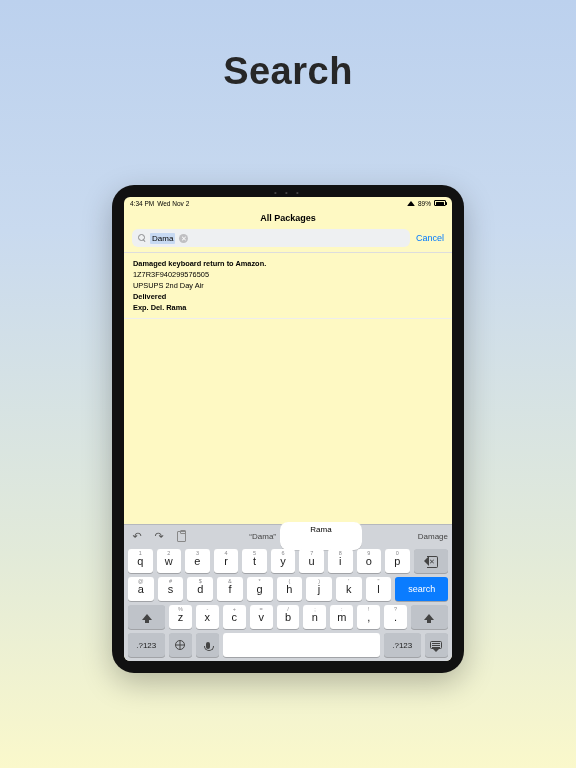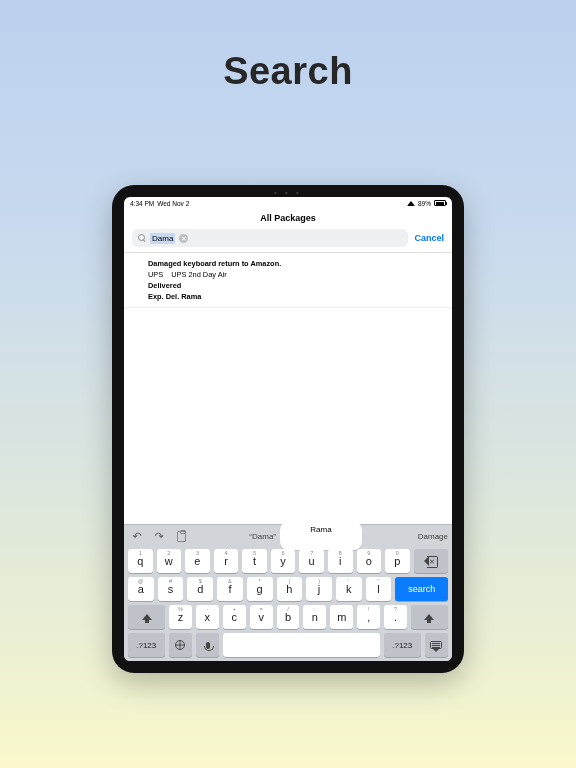--- a/index.html
+++ b/index.html
@@ -28,21 +28,21 @@
     width: 352px;
     height: 488px;
     background: #111;
     border-radius: 22px;
     box-shadow: 0 10px 30px rgba(0,0,0,0.25);
     padding: 12px;
   }
   .screen {
     width: 100%;
     height: 100%;
-    background: #ffffff;
+    background: #fef9c3;
     border-radius: 6px;
     overflow: hidden;
     position: relative;
     display: flex;
     flex-direction: column;
   }
   .notch-dots {
     position: absolute;
     top: 3px;
     left: 50%;
@@ -153,31 +153,31 @@
   }
   .clear-btn {
     width: 9px; height: 9px;
     border-radius: 50%;
     background: #bfbfc2;
     color: #fff;
     font-size: 7px;
     line-height: 9px;
     text-align: center;
   }
-  .cancel-link { color: #007aff; font-size: 9px; font-weight: bold; }
+  .cancel-link { color: #007aff; font-size: 9px; }
 
   
   .result {
-    padding: 5px 24px;
+    padding: 5px 9px;
     font-size: 7.4px;
     line-height: 11px;
     border-bottom: 0.5px solid #eee;
   }
   .result .line-bold { font-weight: 600; }
-  .result .row { display: flex; gap: 8px; }
+  .result .row { display: flex; gap: 0; }
   .delivered-check {
     display: inline-block;
     width: 9px; height: 9px;
     background: #f7a6d5;
     border-radius: 2px;
     position: relative;
     vertical-align: middle;
     margin: 0 2px;
   }
   .delivered-check::after {
@@ -404,20 +404,21 @@
       <div class="search-field">
         <span class="search-icon"></span>
         <span class="search-text">Dama</span>
         <span class="clear-btn">✕</span>
       </div>
       <span class="cancel-link">Cancel</span>
     </div>
 
     <div class="result">
       <div class="line-bold">Damaged keyboard return to Amazon.</div>
+      <div>1Z7R3F940299576505</div>
       <div class="row">
         <span>UPS</span>
         <span>UPS 2nd Day Air</span>
       </div>
       <div class="line-bold">Delivered</div>
       <div class="line-bold">Exp. Del. Rama</div>
     </div>
 
     <div class="scroll-space"></div>
 

